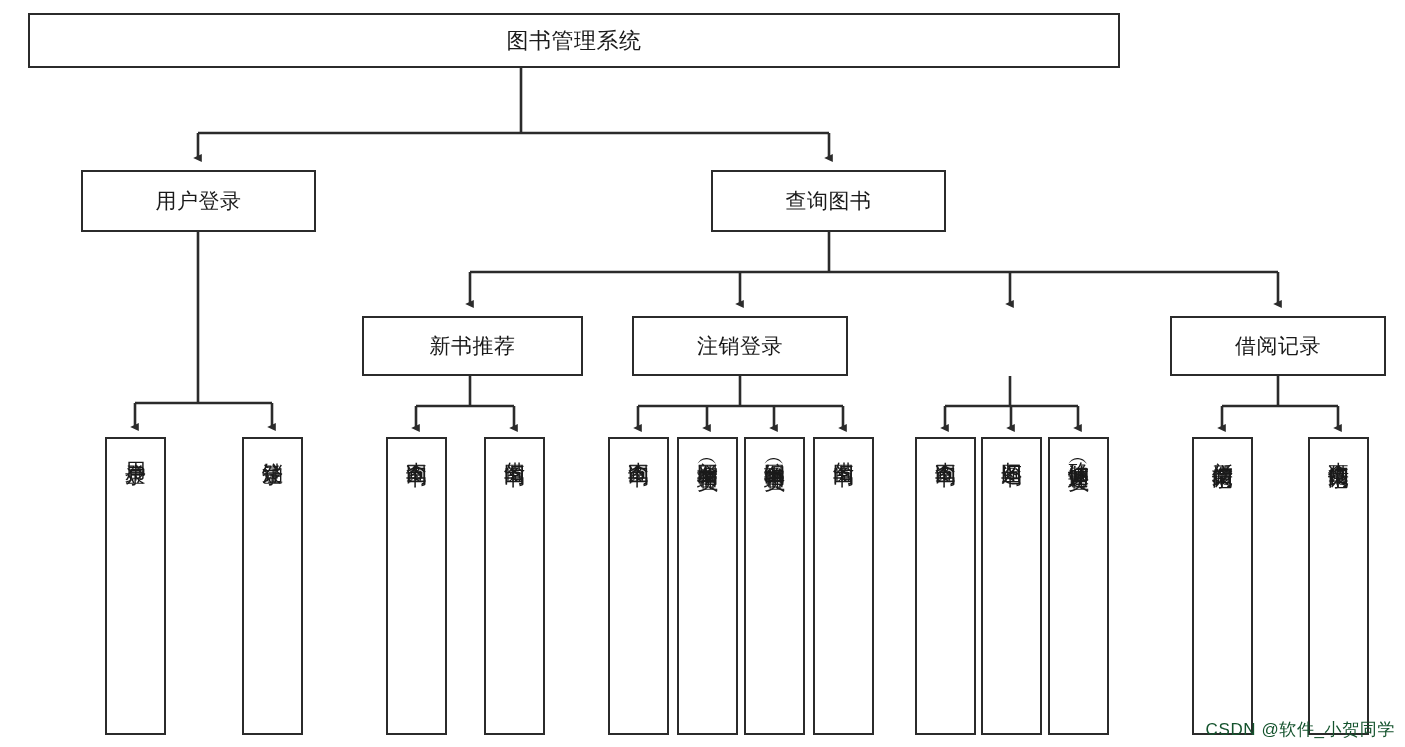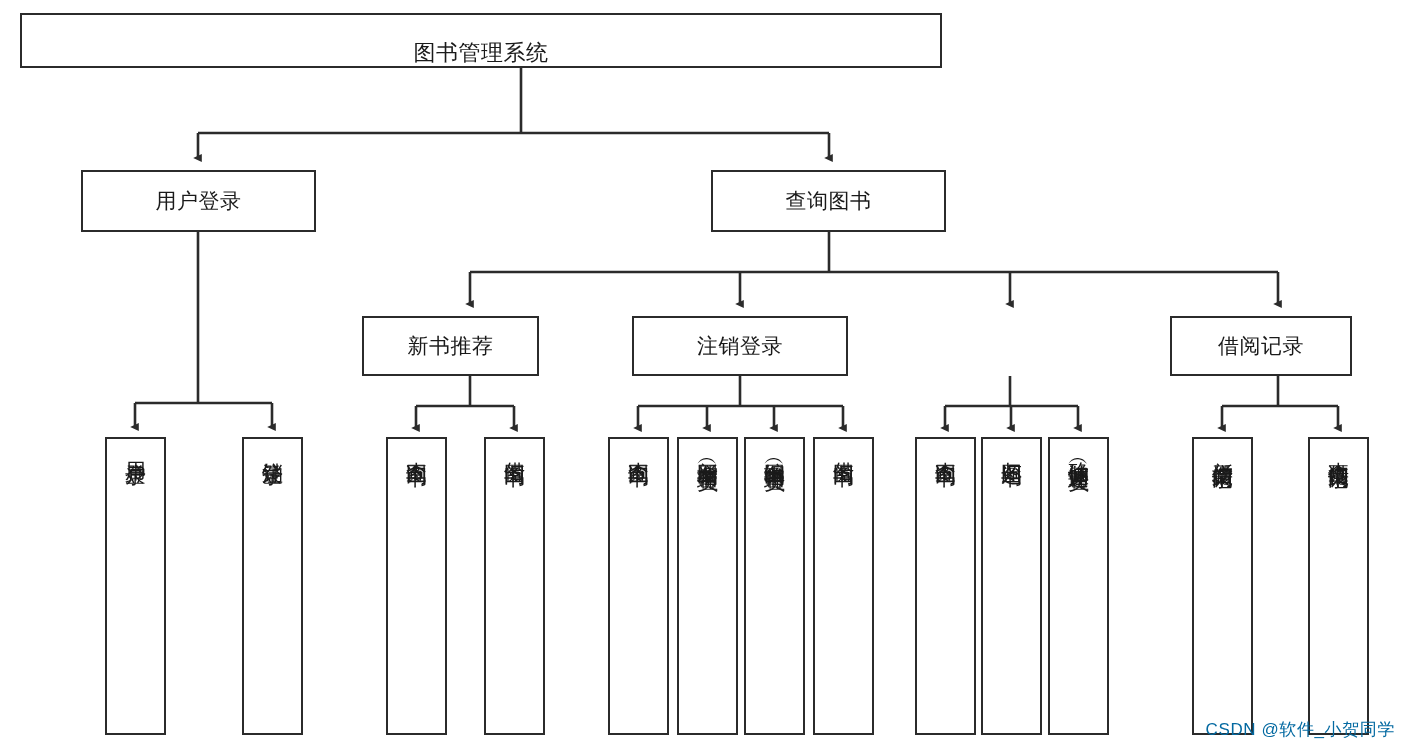--- a/index.html
+++ b/index.html
@@ -57,21 +57,21 @@
     line-height: 1.15;
     letter-spacing: 1.5px;
     white-space: nowrap;
     text-align: left;
   }
   #watermark {
     position: absolute;
     right: 10px;
     bottom: 6px;
     font-size: 17px;
-    color: #0369a1;
+    color: #14532d;
     letter-spacing: 0.6px;
     z-index: 5;
     white-space: nowrap;
     pointer-events: none;
     text-align: right;
   }
 </style>
 </head>
 <body>
 
@@ -120,38 +120,38 @@
       <path d="M1011,406 L1011,428" marker-end="url(#arrow)"></path>
       <path d="M1078,406 L1078,428" marker-end="url(#arrow)"></path>
 
       <path d="M1278,376 L1278,406"></path>
       <path d="M1222,406 L1338,406"></path>
       <path d="M1222,406 L1222,428" marker-end="url(#arrow)"></path>
       <path d="M1338,406 L1338,428" marker-end="url(#arrow)"></path>
     </g>
   </svg>
 
-  <div class="node root" style="left:20px; top:13px; width:922px; height:55px;align-items:flex-end;">
+  <div class="node root" style="left:28px; top:13px; width:1092px; height:55px;">
     <span class="node-label">图书管理系统</span>
   </div>
 
   <div class="node level2" style="left:81px; top:170px; width:235px; height:62px;">
     <span class="node-label">用户登录</span>
   </div>
   <div class="node level2" style="left:711px; top:170px; width:235px; height:62px;">
     <span class="node-label">查询图书</span>
   </div>
 
-  <div class="node level2" style="left:362px; top:316px; width:177px; height:60px;">
+  <div class="node level2" style="left:362px; top:316px; width:221px; height:60px;">
     <span class="node-label">新书推荐</span>
   </div>
   <div class="node level2" style="left:632px; top:316px; width:216px; height:60px;">
     <span class="node-label">注销登录</span>
   </div>
-  <div class="node level2" style="left:1170px; top:316px; width:182px; height:60px;">
+  <div class="node level2" style="left:1170px; top:316px; width:216px; height:60px;">
     <span class="node-label">借阅记录</span>
   </div>
 
   <div class="node leaf" style="left:105px; top:437px; width:61px; height:298px;">
     <span class="node-label">用户登录</span>
   </div>
   <div class="node leaf" style="left:242px; top:437px; width:61px; height:298px;">
     <span class="node-label">注销登录</span>
   </div>
 

